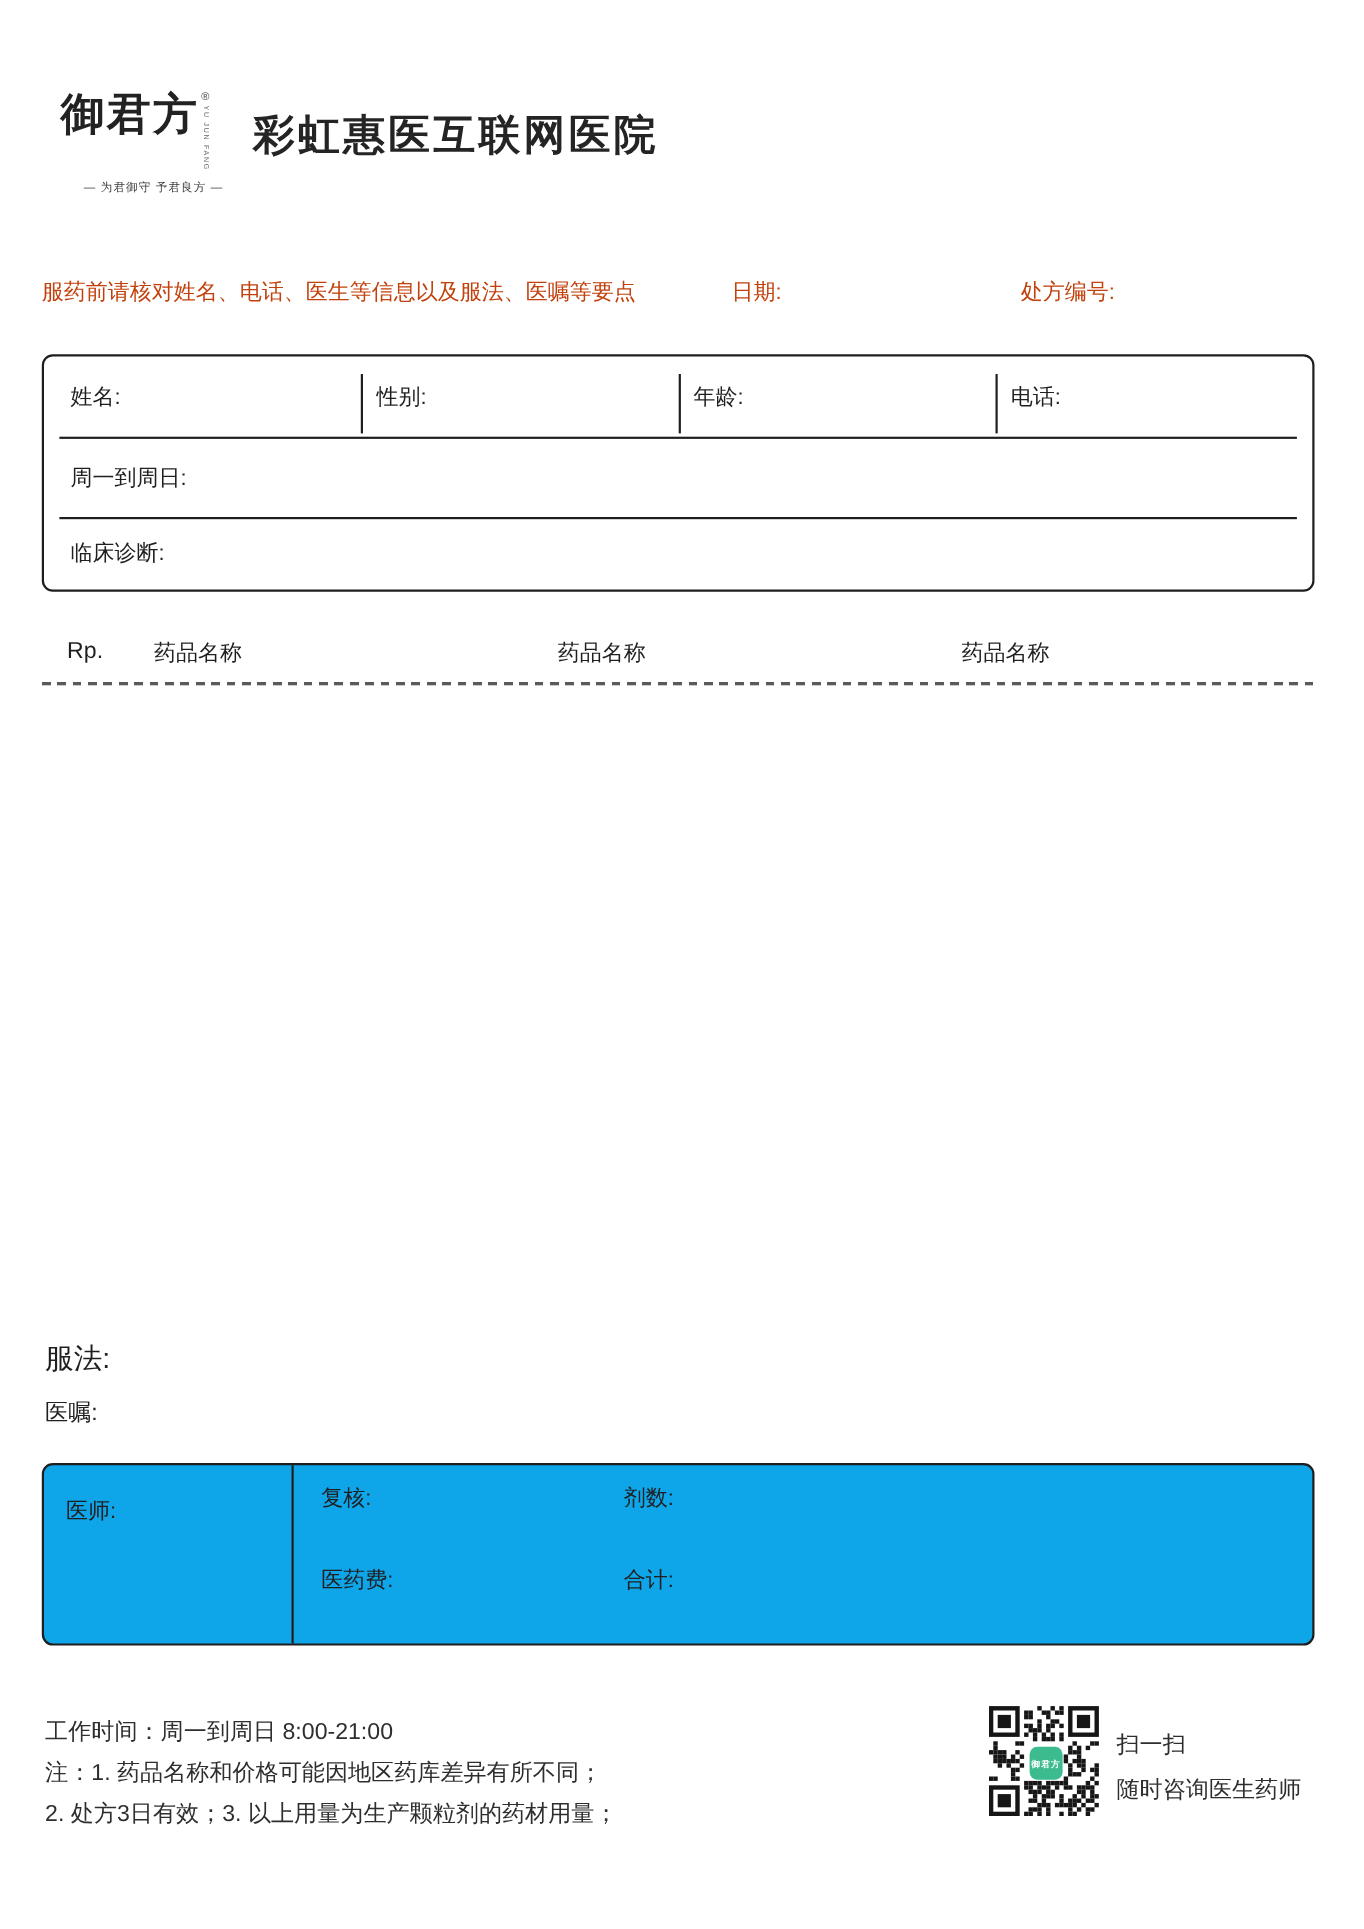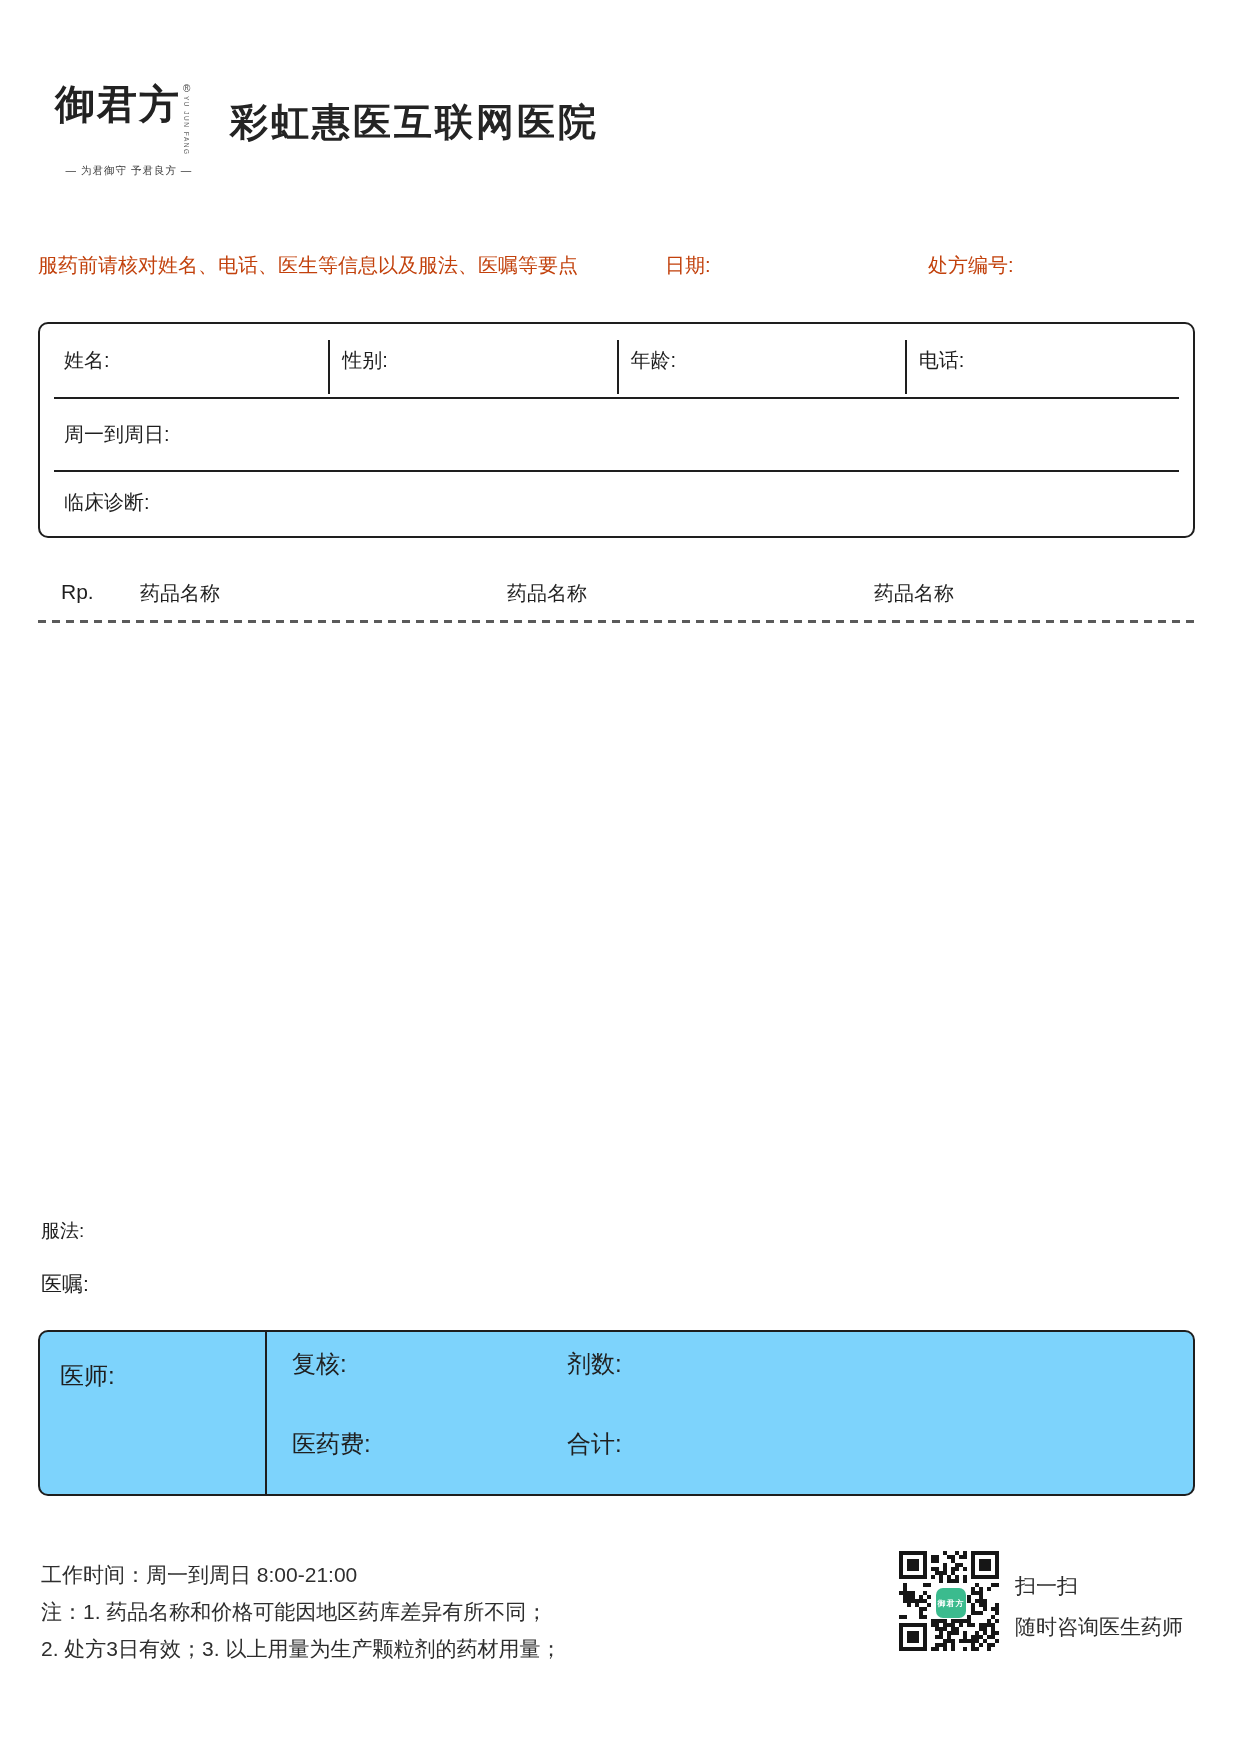--- a/index.html
+++ b/index.html
@@ -21,21 +21,21 @@
     letter-spacing:2px;color:#222;
   }
   .brand-side{display:flex;flex-direction:column;align-items:center;margin-left:2px;}
   .brand-reg{font-size:10px;line-height:1;color:#444;}
   .brand-vert{
     writing-mode:vertical-rl;text-orientation:mixed;
     font-size:6.5px;letter-spacing:1.5px;color:#666;margin-top:2px;
   }
   .brand-tagline{
     margin-top:9px;font-size:10.5px;letter-spacing:1px;
-    color:#3a3a3a;white-space:nowrap;text-align:center;width:148px;
+    color:#3a3a3a;white-space:nowrap;text-align:right;width:148px;
   }
   .hospital-title{
     position:absolute;left:230px;top:97px;
     font-size:38px;font-weight:800;letter-spacing:3px;color:#242424;
   }
   
   .notice-row{position:absolute;left:38px;top:252px;width:1157px;height:28px;font-size:20px;color:#c2410c;}
   .notice-row span{position:absolute;top:0;white-space:nowrap;}
   .n-hint{left:0;}
   .n-date{left:627px;}
@@ -64,27 +64,27 @@
   .rp-row span{position:absolute;top:0;white-space:nowrap;}
   .rp-label{left:23px;font-size:21px;}
   .drug-col1{left:102px;}
   .drug-col2{left:469px;}
   .drug-col3{left:836px;}
   .dashed-rule{
     position:absolute;left:38px;top:620px;width:1157px;height:3px;
     background:repeating-linear-gradient(to right,#5a5a5a 0 8px,transparent 8px 14px);
   }
   
-  .usage-label{position:absolute;left:41px;top:1218px;font-size:19px;}
+  .usage-label{position:absolute;left:41px;top:1218px;font-size:26px;}
   .advice-label{position:absolute;left:41px;top:1270px;font-size:21px;}
   
   .sign-box{
     position:absolute;left:38px;top:1330px;width:1157px;height:166px;
     border:2.5px solid #1e1e1e;border-radius:10px;
-    box-sizing:border-box;background:#7dd3fc;font-size:24px;
+    box-sizing:border-box;background:#0ea5e9;font-size:20px;
   }
   .sign-divider{position:absolute;left:225px;top:0;bottom:0;border-left:2.5px solid #1e1e1e;}
   .sign-left{position:absolute;left:0;top:0;width:225px;padding:28px 0 0 20px;box-sizing:border-box;}
   .sign-right{
     position:absolute;left:228px;right:0;top:0;
     padding:16px 0 0 24px;box-sizing:border-box;
     display:flex;flex-direction:column;gap:48px;
   }
   .sign-row{display:grid;grid-template-columns:275px auto;}
   

